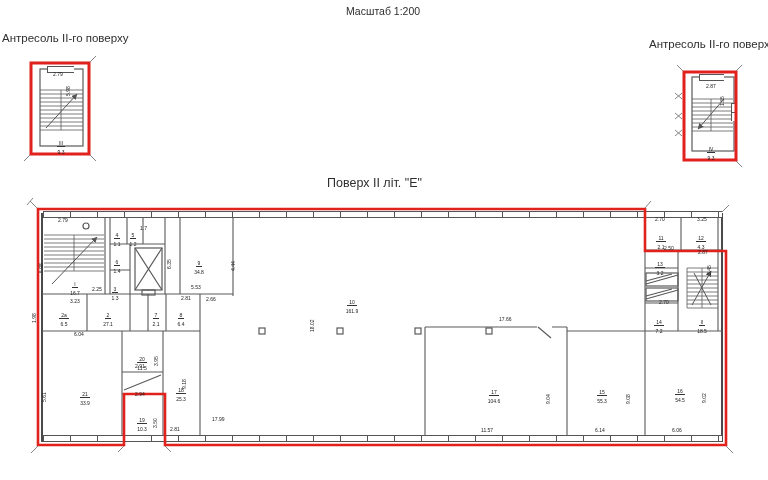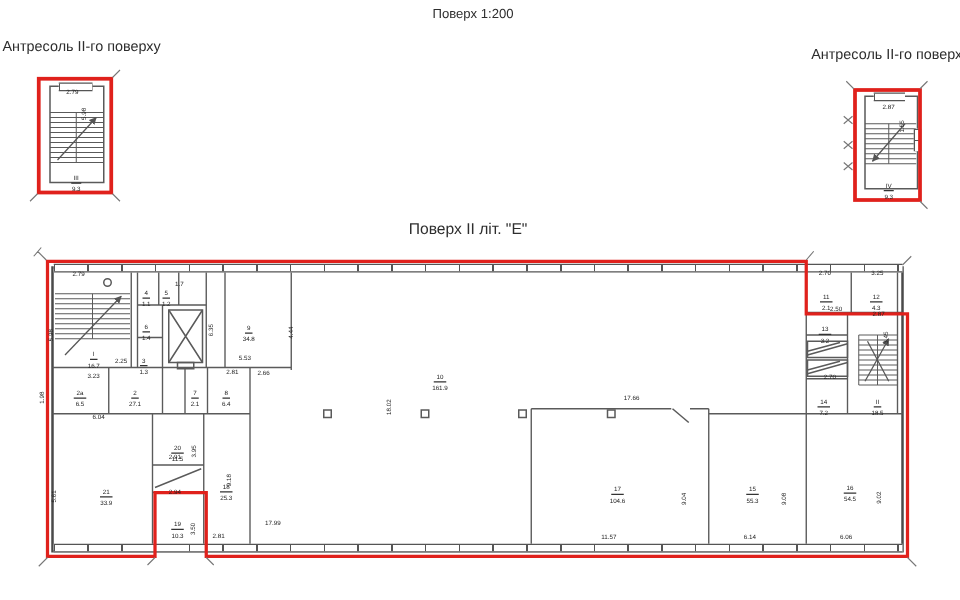--- a/index.html
+++ b/index.html
@@ -18,21 +18,21 @@
   .strip{position:absolute;background-color:#fff;border-top:1.2px solid #555;border-bottom:1.2px solid #555;
          background-image:repeating-linear-gradient(90deg,#555 0 1.2px,rgba(0,0,0,0) 1.2px 27px);}
   .stripv{position:absolute;background-color:#fff;border-left:1.2px solid #555;border-right:1.2px solid #555;
          background-image:repeating-linear-gradient(180deg,#555 0 1.2px,rgba(0,0,0,0) 1.2px 9px);}
 </style>
 </head>
 <body>
 
 <div id="canvas">
 
-  <div class="ttl scale" style="left:346px;top:5px">Поверх 1:200</div>
+  <div class="ttl scale" style="left:346px;top:5px">Масштаб 1:200</div>
   <div class="ttl mezz" style="left:2px;top:32px">Антресоль II-го поверху</div>
   <div class="ttl mezz" style="left:649px;top:38px">Антресоль II-го поверху</div>
   <div class="ttl floor" style="left:327px;top:176px">Поверх II літ. "Е"</div>
 
   <svg class="layer" width="768" height="480" viewBox="0 0 768 480">
     <defs>
       <marker id="ah" markerWidth="7" markerHeight="7" refX="5.5" refY="3" orient="auto">
         <path d="M0 0 L6 3 L0 6 Z" fill="#555"></path>
       </marker>
     </defs>

